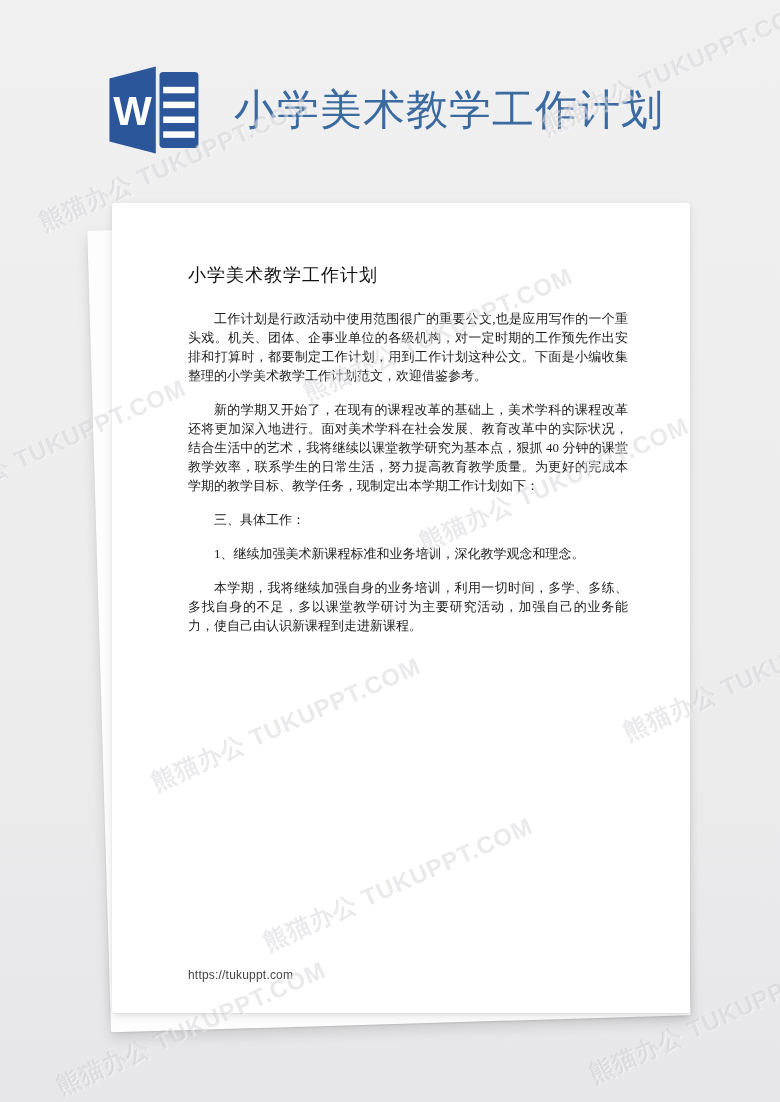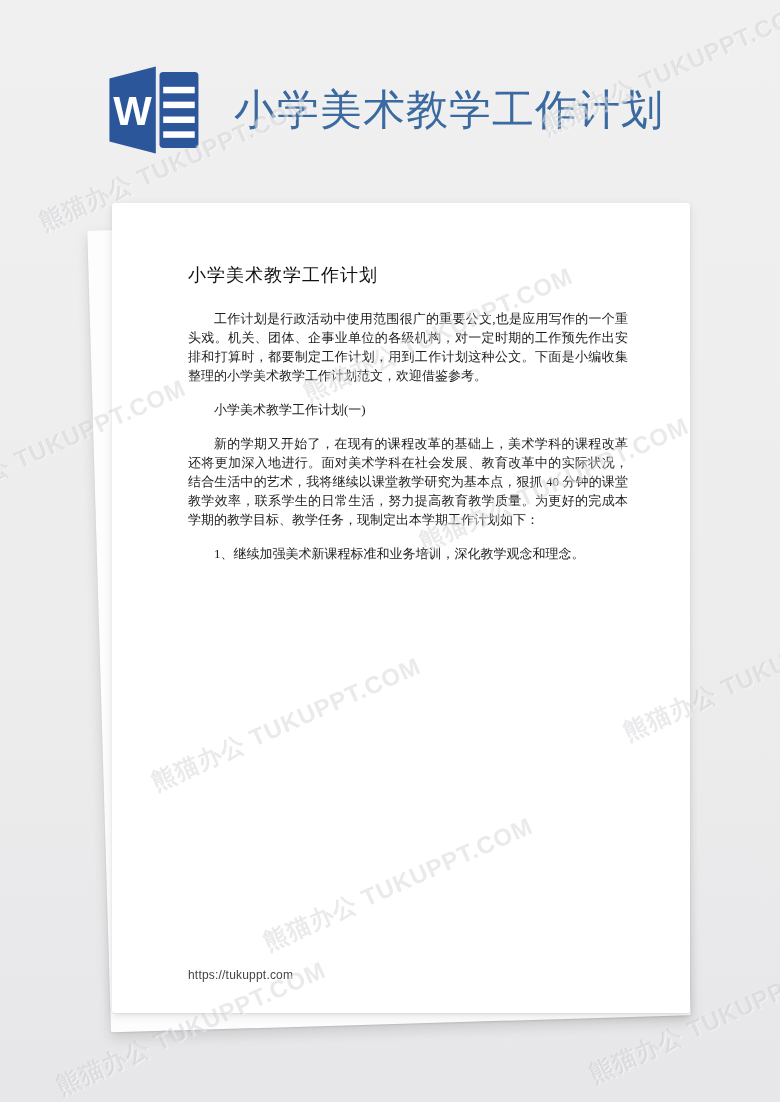--- a/index.html
+++ b/index.html
@@ -59,23 +59,24 @@
     </svg>
     <h1 class="page-title">小学美术教学工作计划</h1>
   </div>
 
   <div class="sheet-back"></div>
 
   <div class="sheet">
     <h2 class="doc-title">小学美术教学工作计划</h2>
     <div class="doc-body" id="doc-body">
         <p>工作计划是行政活动中使用范围很广的重要公文,也是应用写作的一个重头戏。机关、团体、企事业单位的各级机构，对一定时期的工作预先作出安排和打算时，都要制定工作计划，用到工作计划这种公文。下面是小编收集整理的小学美术教学工作计划范文，欢迎借鉴参考。</p>
-        <p>小学美术教学工作计划(一)</p>
         <p>新的学期又开始了，在现有的课程改革的基础上，美术学科的课程改革还将更加深入地进行。面对美术学科在社会发展、教育改革中的实际状况，结合生活中的艺术，我将继续以课堂教学研究为基本点，狠抓 40 分钟的课堂教学效率，联系学生的日常生活，努力提高教育教学质量。为更好的完成本学期的教学目标、教学任务，现制定出本学期工作计划如下：</p>
+        <p>三、具体工作：</p>
         <p>1、继续加强美术新课程标准和业务培训，深化教学观念和理念。</p>
+        <p>本学期，我将继续加强自身的业务培训，利用一切时间，多学、多练、多找自身的不足，多以课堂教学研讨为主要研究活动，加强自己的业务能力，使自己由认识新课程到走进新课程。</p>
       </div>
     <div class="doc-footer">https://tukuppt.com</div>
   </div>
 
   <div class="wm-layer" id="wm-layer">
       <span class="wm" style="left: 530px; top: 52px;">熊猫办公 TUKUPPT.COM</span>
       <span class="wm" style="left: 28px; top: 148px;">熊猫办公 TUKUPPT.COM</span>
       <span class="wm" style="left: 292px; top: 318px;">熊猫办公 TUKUPPT.COM</span>
       <span class="wm" style="left: -95px; top: 430px;">熊猫办公 TUKUPPT.COM</span>
       <span class="wm" style="left: 408px; top: 468px;">熊猫办公 TUKUPPT.COM</span>

